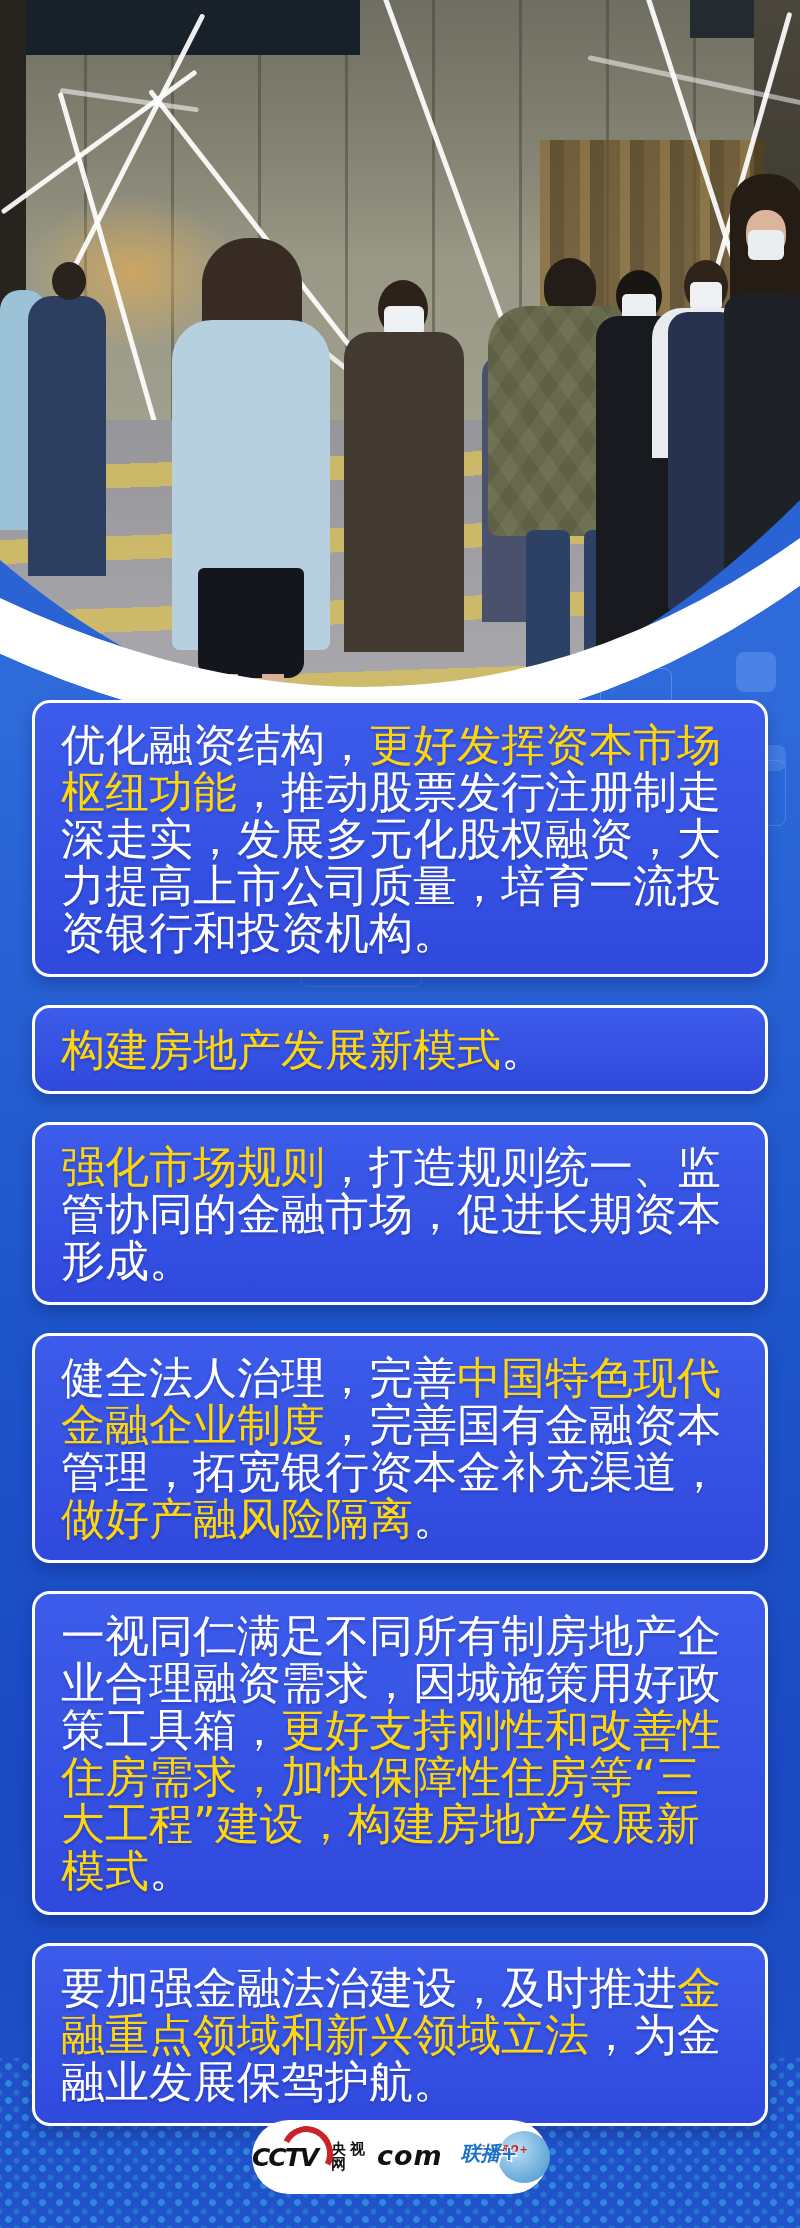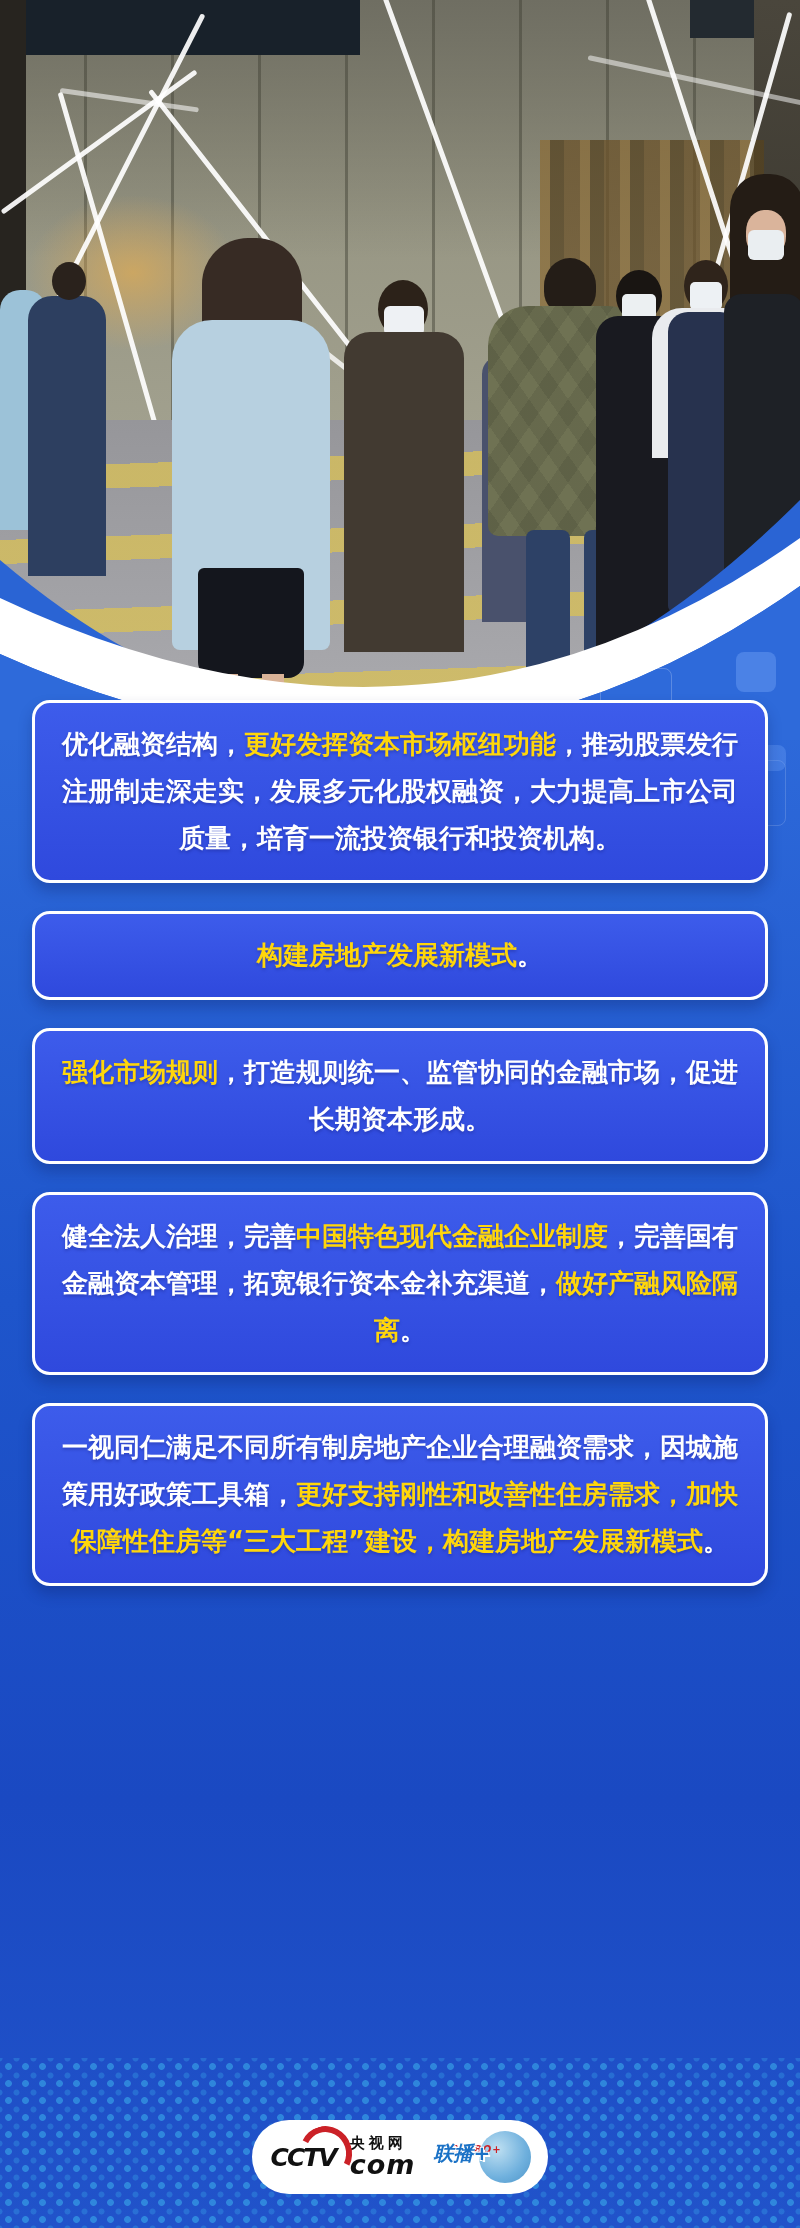--- a/index.html
+++ b/index.html
@@ -27,37 +27,37 @@
   .people{position:absolute;left:0;top:230px;width:800px;height:470px;}
   .people div{position:absolute;}
   
   .wave{position:absolute;left:0;top:440px;width:800px;height:300px;z-index:2;}
   
   .decor{position:absolute;z-index:2;border-radius:8px;pointer-events:none;}
   
   .cards{position:absolute;left:32px;right:32px;top:700px;display:flex;flex-direction:column;gap:28px;z-index:3;}
   .card{background:linear-gradient(180deg,var(--card-bg-top,#3d5ceb),var(--card-bg-bottom,#2f49dd));
     border:3px solid var(--card-border,#ffffff);border-radius:18px;padding:18px 26px;
-    font-size:26px;font-weight:bold;color:#ffffff;line-height:47px;letter-spacing:0;
-    box-shadow:0 8px 14px rgba(10,25,90,.28);text-shadow:0 2px 3px rgba(20,30,120,.35);text-align:center;}
+    font-size:44px;font-weight:normal;color:#ffffff;line-height:47px;letter-spacing:0;
+    box-shadow:0 8px 14px rgba(10,25,90,.28);text-shadow:0 2px 3px rgba(20,30,120,.35);}
   .card .hl{color:var(--accent-yellow,#ffd60a);}
   
   .dots{position:absolute;left:0;right:0;top:2058px;height:170px;z-index:1;
     background-image:radial-gradient(rgba(62,186,240,.5) 3px,transparent 3.8px),
                      radial-gradient(rgba(62,186,240,.28) 2.6px,transparent 3.4px);
     background-size:17px 17px,17px 17px;background-position:0 0,8px 9px;}
   
   .logo-pill{position:absolute;left:252px;top:2120px;width:296px;height:74px;background:#ffffff;
     border-radius:38px;z-index:4;display:flex;align-items:center;justify-content:center;gap:4px;}
   .cctv-wrap{position:relative;padding-right:8px;}
   .cctv-txt{font-size:25px;font-weight:900;font-style:italic;color:var(--logo-black,#111111);letter-spacing:-2px;}
   .red-arc{position:absolute;right:-8px;top:-17px;width:40px;height:42px;border:6px solid transparent;
     border-top-color:var(--logo-red,#cb2127);border-right-color:var(--logo-red,#cb2127);
     border-radius:50%;transform:rotate(-18deg);}
-  .cn-col{display:flex;flex-direction:column;align-items:flex-start;line-height:1;margin-left:2px;}
+  .cn-col{display:flex;align-items:flex-start;line-height:1;margin-left:2px;}
   .cn{font-size:15px;font-weight:700;color:var(--logo-black,#111111);letter-spacing:4px;}
   .com{font-size:27px;font-weight:700;color:var(--logo-black,#111111);letter-spacing:1px;font-style:italic;}
   .lianbo-wrap{position:relative;margin-left:14px;width:96px;height:58px;}
   .globe{position:absolute;right:-2px;top:3px;width:52px;height:52px;border-radius:50%;
     background:radial-gradient(circle at 35% 35%,#bfe0f2,#6fb0dd 60%,#4b93c8);}
   .lianbo-en{position:absolute;left:6px;top:16px;font-size:10px;font-weight:800;font-style:italic;
     color:var(--logo-red,#cb2127);letter-spacing:1px;white-space:nowrap;}
   .lianbo-cn{position:absolute;left:0;top:12px;font-size:20px;font-weight:900;font-style:italic;
     color:var(--logo-blue,#1b72c6);
     text-shadow:-1px -1px 0 #fff,1px -1px 0 #fff,-1px 1px 0 #fff,2px 2px 0 #fff;}
@@ -149,20 +149,21 @@
   <div class="decor" style="left:760px;top:745px;width:26px;height:26px;background:rgba(110,160,245,.35);"></div>
   <div class="decor" style="left:300px;top:935px;width:120px;height:50px;border:1px solid rgba(255,255,255,.10);"></div>
   <div class="decor" style="left:560px;top:1055px;width:34px;height:30px;background:rgba(120,170,250,.25);"></div>
 
   <div class="cards">
       <div class="card"><span>优化融资结构，</span><span class="hl">更好发挥资本市场枢纽功能</span><span>，推动股票发行注册制走深走实，发展多元化股权融资，大力提高上市公司质量，培育一流投资银行和投资机构。</span></div>
       <div class="card"><span class="hl">构建房地产发展新模式</span><span>。</span></div>
       <div class="card"><span class="hl">强化市场规则</span><span>，打造规则统一、监管协同的金融市场，促进长期资本形成。</span></div>
       <div class="card"><span>健全法人治理，完善</span><span class="hl">中国特色现代金融企业制度</span><span>，完善国有金融资本管理，拓宽银行资本金补充渠道，</span><span class="hl">做好产融风险隔离</span><span>。</span></div>
       <div class="card"><span>一视同仁满足不同所有制房地产企业合理融资需求，因城施策用好政策工具箱，</span><span class="hl">更好支持刚性和改善性住房需求，加快保障性住房等“三大工程”建设，构建房地产发展新模式</span><span>。</span></div>
+      <div class="card"><span>要加强金融法治建设，及时推进</span><span class="hl">金融重点领域和新兴领域立法</span><span>，为金融业发展保驾护航。</span></div>
     </div>
 
   <div class="dots"></div>
 
   <div class="logo-pill">
     <div class="cctv-wrap">
       <span class="cctv-txt">CCTV</span>
       <span class="red-arc"></span>
     </div>
     <div class="cn-col">

